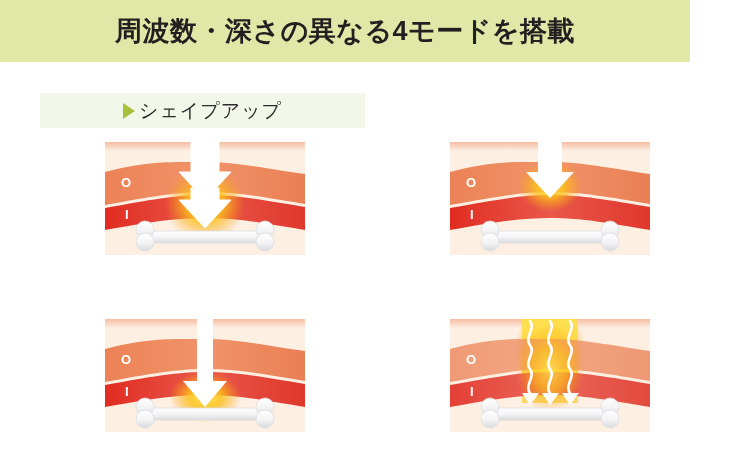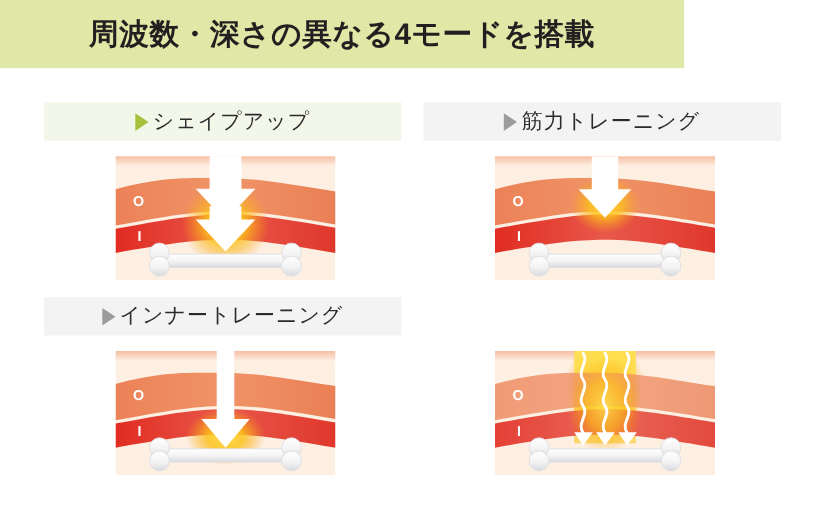--- a/index.html
+++ b/index.html
@@ -13,21 +13,21 @@
     font-family: "Liberation Sans", "DejaVu Sans", sans-serif;
     overflow: hidden;
     position: relative;
   }
 
   
   #header-banner {
     position: absolute;
     left: 0;
     top: 0;
-    width: 622px;
+    width: 690px;
     height: 62px;
     background: #dfe8a6;
     display: flex;
     align-items: center;
     justify-content: center;
   }
   #header-title {
     font-size: 27px;
     font-weight: bold;
     color: #231f20;
@@ -156,24 +156,20 @@
           <path d="M100,0 L100,0 M86,0 L114,0 L114,30 L126,30 L100,58 L74,30 L86,30 Z"></path>
           <path d="M86,46 L114,46 L114,58 L126,58 L100,86 L74,58 L86,58 Z"></path>
         </g>
         <text x="16" y="45" font-family="'Liberation Sans',sans-serif" font-size="13" font-weight="bold" fill="#ffffff">O</text>
         <text x="20" y="77" font-family="'Liberation Sans',sans-serif" font-size="13" font-weight="bold" fill="#ffffff">I</text>
       </svg>
     </div>
   </div>
 
   <div class="mode-card pos-1">
-    <div class="mode-label theme-gray">
-      <span class="label-triangle"></span>
-      <span class="label-text">筋力トレーニング</span>
-    </div>
     <div class="anatomy">
       <svg width="200" height="113" viewBox="0 0 200 113" xmlns="http://www.w3.org/2000/svg">
         <defs>
           <linearGradient id="g2-skin" x1="0" y1="0" x2="0" y2="1">
             <stop offset="0%" stop-color="#f5bda2"></stop>
               <stop offset="100%" stop-color="#fdefe2"></stop>
           </linearGradient>
           <linearGradient id="g2-outer" x1="0" y1="0" x2="1" y2="0">
             <stop offset="0%" stop-color="#ec8257"></stop>
               <stop offset="50%" stop-color="#f09468"></stop>
@@ -208,24 +204,20 @@
             <circle cx="160" cy="100" r="9"></circle>
         </g>
         <path d="M88,0 L112,0 L112,30 L124,30 L100,56 L76,30 L88,30 Z" fill="#ffffff"></path>
         <text x="16" y="45" font-family="'Liberation Sans',sans-serif" font-size="13" font-weight="bold" fill="#ffffff">O</text>
         <text x="20" y="77" font-family="'Liberation Sans',sans-serif" font-size="13" font-weight="bold" fill="#ffffff">I</text>
       </svg>
     </div>
   </div>
 
   <div class="mode-card pos-2">
-    <div class="mode-label theme-gray">
-      <span class="label-triangle"></span>
-      <span class="label-text">インナートレーニング</span>
-    </div>
     <div class="anatomy">
       <svg width="200" height="113" viewBox="0 0 200 113" xmlns="http://www.w3.org/2000/svg">
         <defs>
           <linearGradient id="g3-skin" x1="0" y1="0" x2="0" y2="1">
             <stop offset="0%" stop-color="#f5bda2"></stop>
               <stop offset="100%" stop-color="#fdefe2"></stop>
           </linearGradient>
           <linearGradient id="g3-outer" x1="0" y1="0" x2="1" y2="0">
             <stop offset="0%" stop-color="#ec8257"></stop>
               <stop offset="50%" stop-color="#f09468"></stop>

